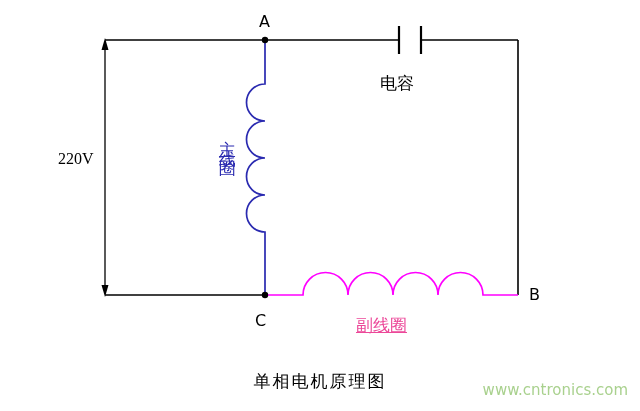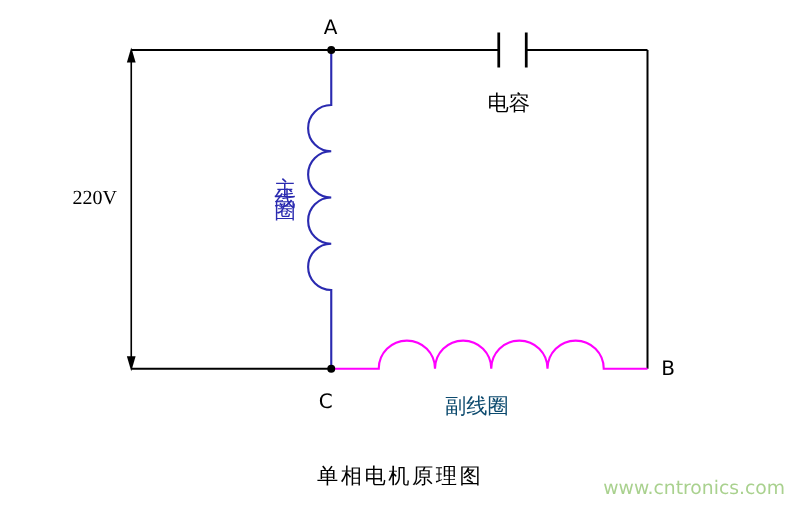--- a/index.html
+++ b/index.html
@@ -15,21 +15,21 @@
   .circuit { position: absolute; left: 0; top: 0; }
   .lbl {
     position: absolute;
     color: #000000;
     font-size: 16px;
     line-height: 1.1;
     white-space: nowrap;
   }
   .cjk { font-size: 17px; }
   .blue { color: #2a2ab0; }
-  .magenta { color: #0c4a6e; }
+  .magenta { color: #ec4899; text-decoration: underline; }
   .vertical {
     writing-mode: vertical-rl;
     text-orientation: upright;
     letter-spacing: 10px;
     white-space: normal;
   }
   .title {
     font-size: 17px;
     letter-spacing: 2px;
     text-align: center;
@@ -84,21 +84,21 @@
     <circle cx="265" cy="40" r="3.2" fill="#000000"></circle>
     <circle cx="265" cy="295" r="3.2" fill="#000000"></circle>
   </svg>
 
   <div class="lbl" style="left:259px; top:13px;">A</div>
   <div class="lbl" style="left:529px; top:286px;">B</div>
   <div class="lbl" style="left:255px; top:312px;">C</div>
 
   <div class="lbl" style="left:58px; top:150px;font-family:Liberation Serif, serif;">220V</div>
 
-  <div class="lbl cjk" style="left:364px; top:74px; width:60px; text-align:right;">电容</div>
+  <div class="lbl cjk" style="left:380px; top:74px; width:60px; text-align:left;">电容</div>
 
   <div class="lbl cjk blue vertical" style="left:218px; top:127px; height:96px;">主线圈</div>
 
   <div class="lbl cjk magenta" style="left:356px; top:316px;">副线圈</div>
 
   <div class="lbl title" style="top:372px;">单相电机原理图</div>
 
   <div class="lbl watermark" style="right:12px; top:382px;">www.cntronics.com</div>
 
 </div>

